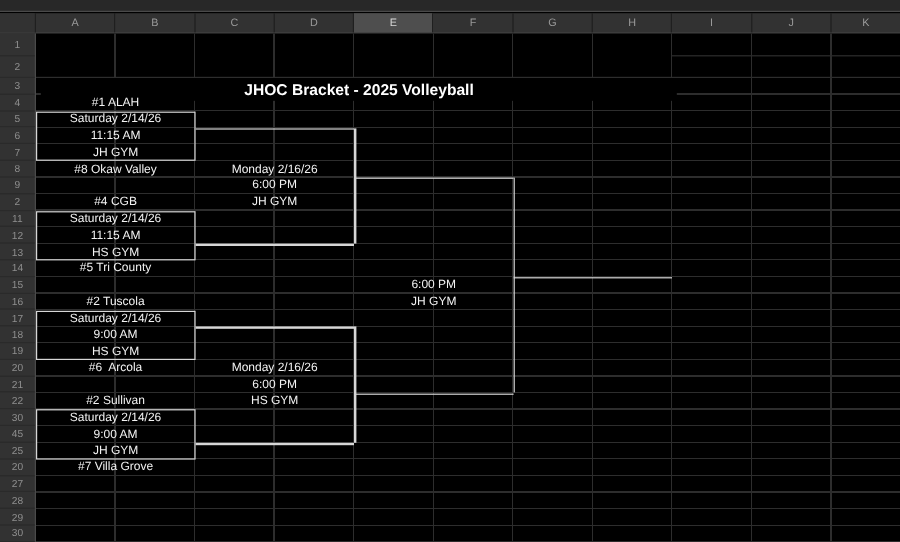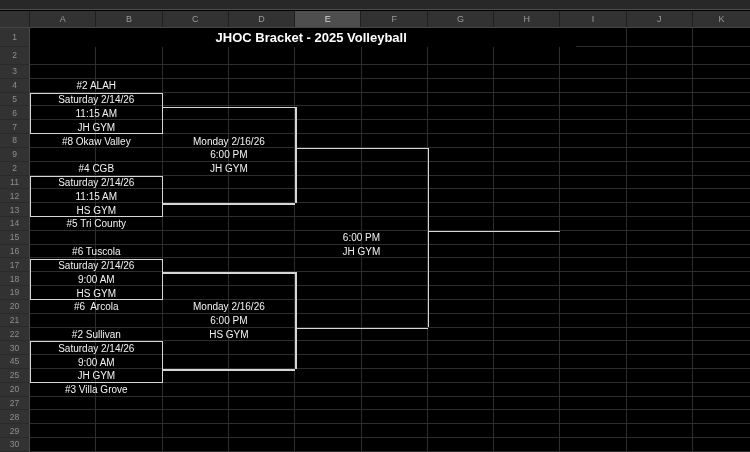--- a/index.html
+++ b/index.html
@@ -31,23 +31,23 @@
   
   .grid-area { position:absolute; left:30px; top:28px; width:720px; height:424px; background:#000; }
   .vlines { position:absolute; left:0; top:0; width:100%; height:100%;
             background:repeating-linear-gradient(to right, transparent 0, transparent 65.3px, #2d2d2d 65.3px, #2d2d2d 66.3px); }
   .hlines-body { position:absolute; left:0; top:37px; width:100%; height:387px;
             background:repeating-linear-gradient(to bottom, transparent 0, transparent 12.82px, #2d2d2d 12.82px, #2d2d2d 13.82px); }
   .hline-r1 { position:absolute; left:530.4px; top:18px; right:0; height:1px; background:#2d2d2d; }
   .hline-r2 { position:absolute; left:0; top:36px; width:100%; height:1px; background:#2d2d2d; }
 
   
-  .title-cell { position:absolute; left:16px; width:530.4px; height:18.5px; background:#000;
+  .title-cell { position:absolute; left:4px; width:530.4px; height:18.5px; background:#000;
                 display:flex; align-items:center; justify-content:center;
-                color:#fff; font-weight:bold; font-size:13px; white-space:pre; }
+                color:#fff; font-weight:bold; font-size:13px; white-space:pre;margin-top:37px; }
   .title-1 { top:0; }
   .title-2 { top:18.5px; }
 
   
   .cell { position:absolute; height:13.82px; display:flex; align-items:center; justify-content:center;
           color:#f2f2f2; font-size:10px; white-space:pre; }
   .span-ab { left:0;       width:132.6px; }
   .span-cd { left:132.6px; width:132.6px; }
   .span-ef { left:265.2px; width:132.6px; }
 
@@ -132,40 +132,40 @@
     <div class="bline" style="left:132.6px; top:244.3px; width:132.6px; height:1.5px;"></div>
     <div class="bline" style="left:265.2px; top:244.3px; width:1.5px;  height:96.7px;"></div>
     <div class="bline" style="left:132.6px; top:341px;   width:132.6px; height:1.5px;"></div>
 
     <div class="bline" style="left:265.2px; top:119.9px; width:132.6px; height:1.5px;"></div>
     <div class="bline" style="left:397.8px; top:119.9px; width:1.5px;  height:179.2px;"></div>
     <div class="bline" style="left:265.2px; top:299.6px; width:132.6px; height:1.5px;"></div>
 
     <div class="bline" style="left:397.8px; top:202.8px; width:132.6px; height:1.5px;"></div>
 
-    <div class="cell span-ab" style="top:50.8px;">#2 ALAH</div>
+    <div class="cell span-ab" style="top:50.8px;">#1 ALAH</div>
     <div class="cell span-ab" style="top:64.6px;">Saturday 2/14/26</div>
     <div class="cell span-ab" style="top:78.5px;">11:15 AM</div>
     <div class="cell span-ab" style="top:92.3px;">JH GYM</div>
     <div class="cell span-ab" style="top:106.1px;">#8 Okaw Valley</div>
     <div class="cell span-ab" style="top:133.7px;">#4 CGB</div>
     <div class="cell span-ab" style="top:147.6px;">Saturday 2/14/26</div>
     <div class="cell span-ab" style="top:161.4px;">11:15 AM</div>
     <div class="cell span-ab" style="top:175.2px;">HS GYM</div>
     <div class="cell span-ab" style="top:189px;">#5 Tri County</div>
-    <div class="cell span-ab" style="top:216.7px;">#6 Tuscola</div>
+    <div class="cell span-ab" style="top:216.7px;">#2 Tuscola</div>
     <div class="cell span-ab" style="top:230.5px;">Saturday 2/14/26</div>
     <div class="cell span-ab" style="top:244.3px;">9:00 AM</div>
     <div class="cell span-ab" style="top:258.1px;">HS GYM</div>
     <div class="cell span-ab" style="top:271.9px;">#6  Arcola</div>
     <div class="cell span-ab" style="top:299.6px;">#2 Sullivan</div>
     <div class="cell span-ab" style="top:313.4px;">Saturday 2/14/26</div>
     <div class="cell span-ab" style="top:327.2px;">9:00 AM</div>
     <div class="cell span-ab" style="top:341px;">JH GYM</div>
-    <div class="cell span-ab" style="top:354.9px;">#3 Villa Grove</div>
+    <div class="cell span-ab" style="top:354.9px;">#7 Villa Grove</div>
 
     <div class="cell span-cd" style="top:106.1px;">Monday 2/16/26</div>
     <div class="cell span-cd" style="top:119.9px;">6:00 PM</div>
     <div class="cell span-cd" style="top:133.7px;">JH GYM</div>
     <div class="cell span-cd" style="top:271.9px;">Monday 2/16/26</div>
     <div class="cell span-cd" style="top:285.8px;">6:00 PM</div>
     <div class="cell span-cd" style="top:299.6px;">HS GYM</div>
 
     <div class="cell span-ef" style="top:202.8px;">6:00 PM</div>
     <div class="cell span-ef" style="top:216.7px;">JH GYM</div>

